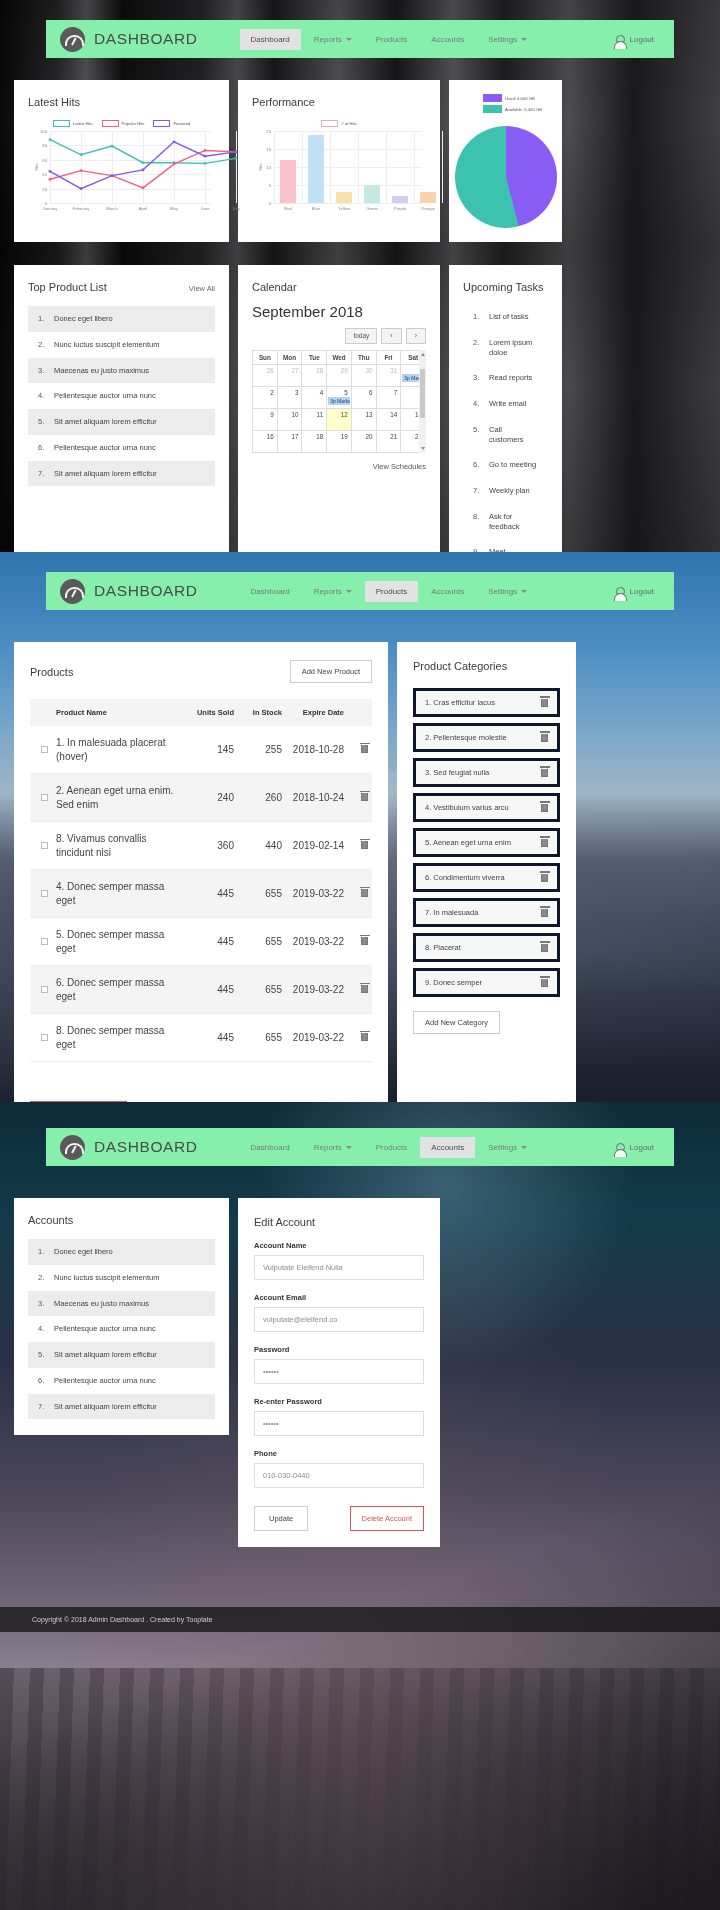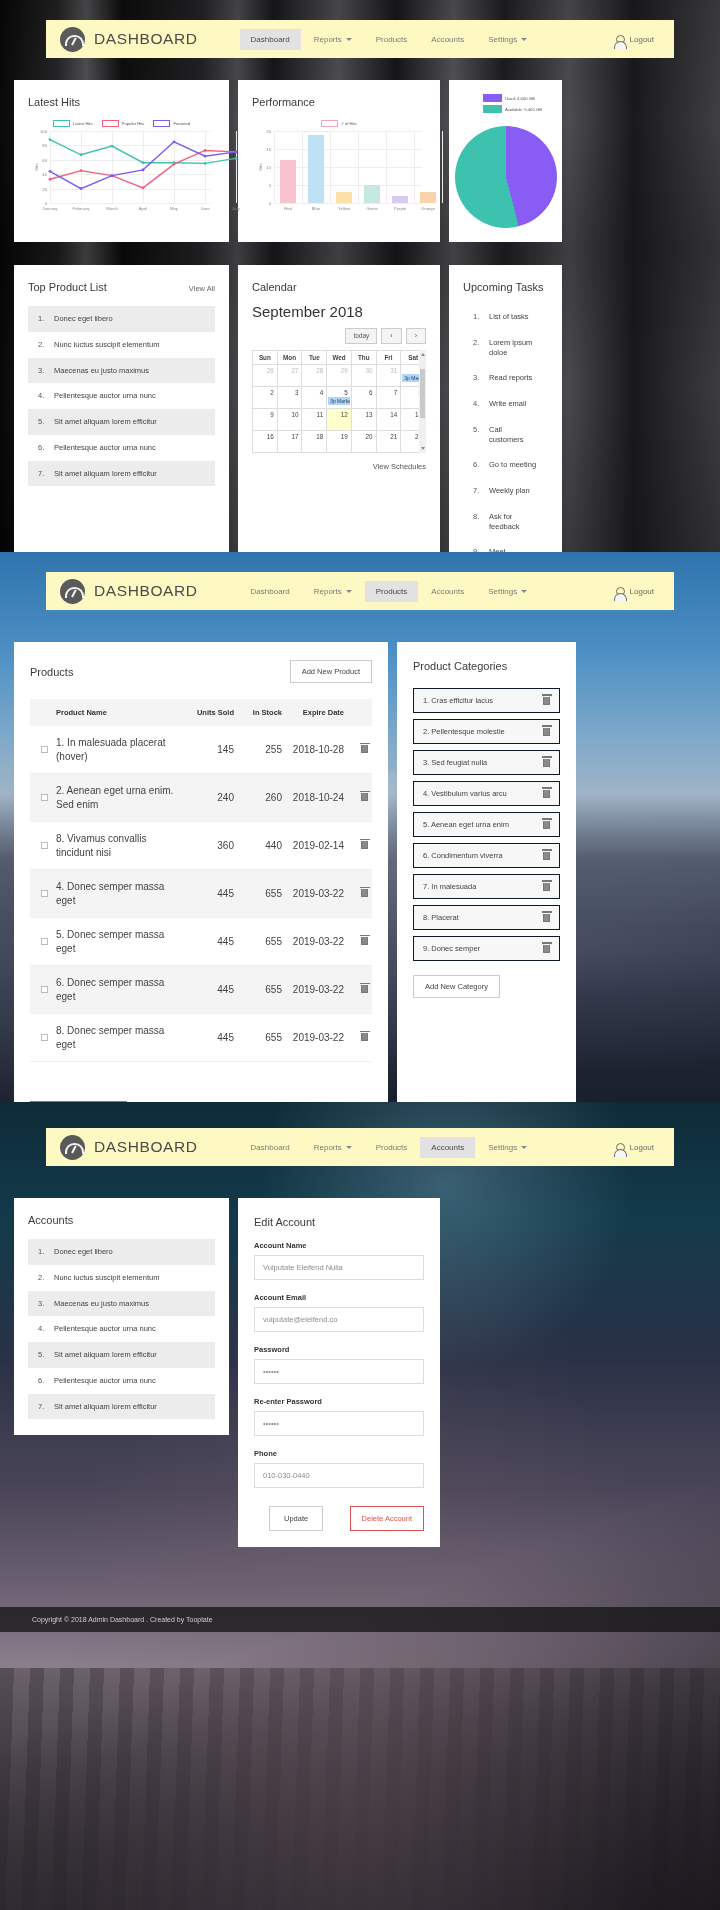--- a/index.html
+++ b/index.html
@@ -54,21 +54,21 @@
     content: ""; position: absolute; left: 0; right: 0; bottom: 0; height: 30%;
     background:
       repeating-linear-gradient(92deg, rgba(70,62,70,.55) 0 14px, rgba(110,100,108,.35) 14px 30px),
       linear-gradient(180deg, rgba(60,55,62,.4), rgba(30,26,32,.95));
   }
 
   
   .navbar {
     position: relative; z-index: 3;
     margin: 20px 46px 0 46px;
-    background: #fef9c3;
+    background: #86efac;
     height: 38px;
     display: flex; align-items: center;
     padding: 16px 14px;
   }
   .brand { display: flex; align-items: center; gap: 9px; }
   .brand-logo {
     width: 25px; height: 25px; border-radius: 50%;
     background: #595959; position: relative; flex: none;
   }
   .brand-logo::before {
@@ -226,34 +226,34 @@
     font-size: 7.5px; min-width: 18px; text-align: center; padding: 5px 0; cursor: pointer;
   }
   .pg.active { background: #e4e4e4; }
   .pg.gap { border: none; }
 
   
   .cat-card { padding: 18px 16px 16px; }
   ol.cats { list-style: none; margin-top: 16px; }
   ol.cats li {
     display: flex; justify-content: space-between; align-items: center;
-    border: 1px solid #0f172a; background: #f7f7f7;
+    border: 3px solid #0f172a; background: #f7f7f7;
     font-size: 7.5px; color: #444; padding: 7px 9px; margin-bottom: 6px;
   }
 
   
   .form-card { padding: 18px 16px 16px; }
   .fg { margin-top: 13px; }
   .fl { font-size: 7.5px; color: #333; font-weight: bold; display: block; margin-bottom: 5px; }
   .fi {
     width: 100%; border: 1px solid #ddd; background: #fff;
     font-size: 7.5px; color: #8d8d8d; padding: 7px 8px;
     font-family: "Liberation Sans", sans-serif;
   }
-  .form-actions { display: flex; justify-content: space-between; margin-top: 18px; margin-left: 15px; }
+  .form-actions { display: flex; justify-content: space-between; margin-top: 18px; }
   .btn-plain {
     border: 1px solid #ccc; background: #fff; color: #444;
     font-size: 7.5px; padding: 7px 14px; cursor: pointer;
   }
   .pic-card { padding: 18px 16px 16px; }
   .photo {
     width: 100%; height: 84px; margin-top: 15px; position: relative; overflow: hidden;
     background: linear-gradient(180deg, #7a7e74 0%, #6d7166 40%, #4e5248 100%);
   }
   .photo .sky { position: absolute; inset: 0;

